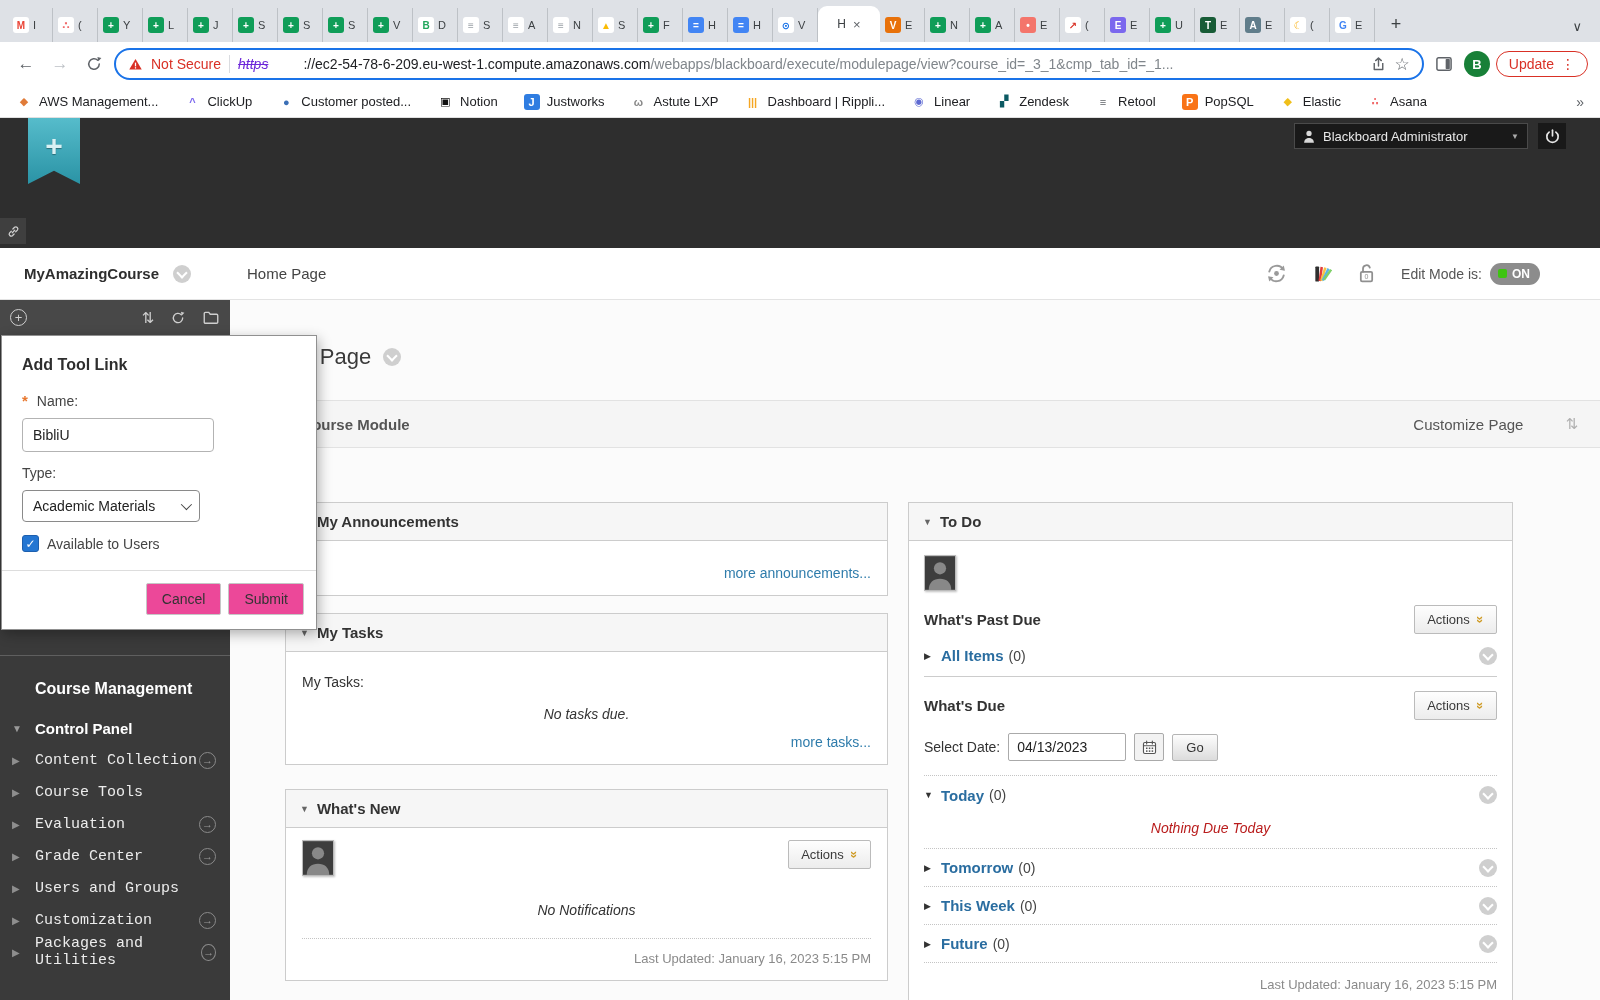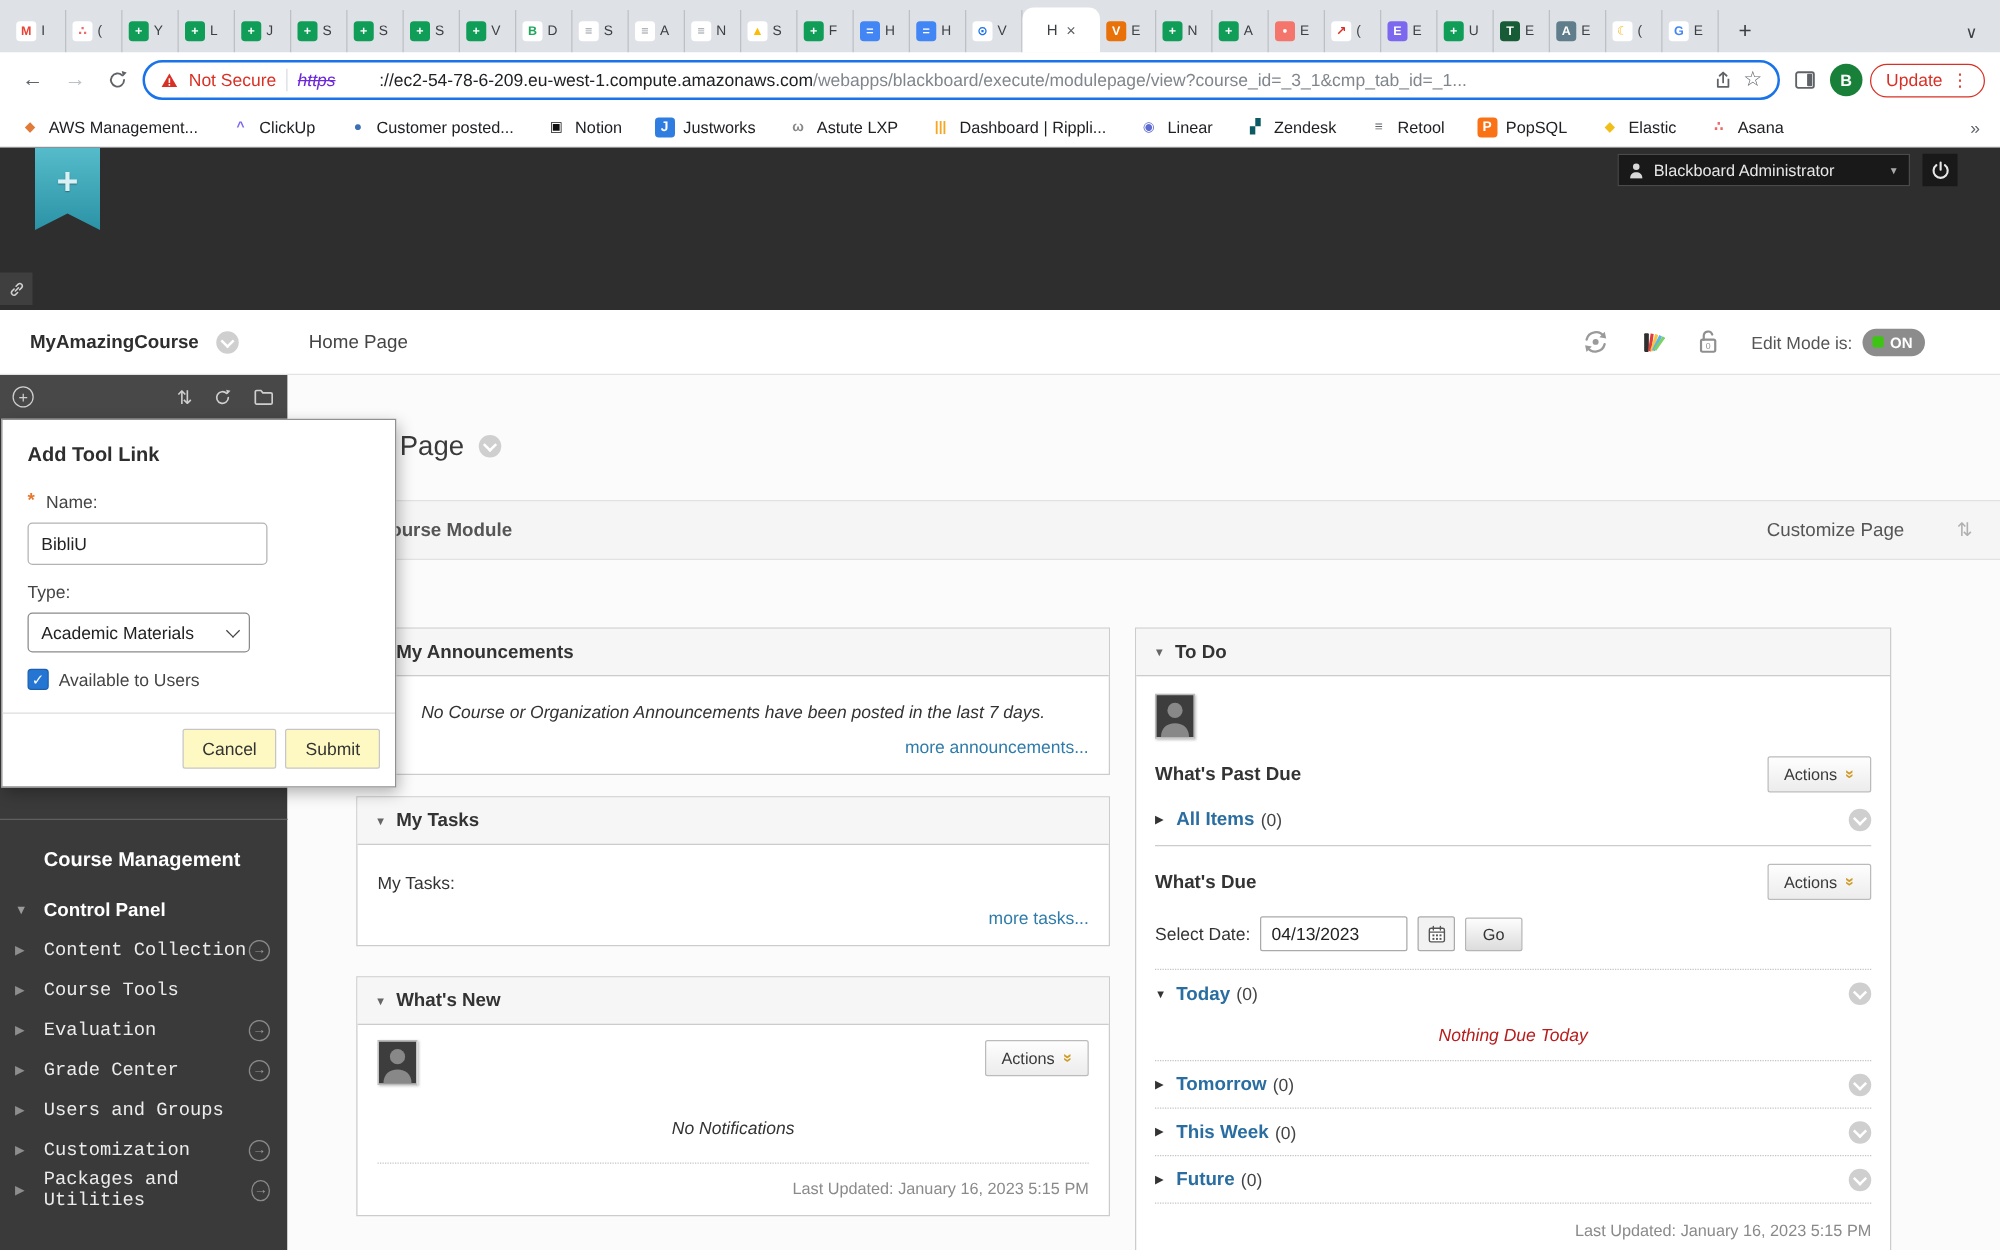--- a/index.html
+++ b/index.html
@@ -163,21 +163,21 @@
   .dlg-label { font-size:14px; color:#444; }
   .dlg-input { margin-top:9px; width:192px; height:29px; border:1px solid #b3b3b3; border-radius:4px; padding:16px 10px; font-size:14px; font-family:inherit; color:#222; display:block; }
   .dlg-type { margin-top:13px; font-size:14px; color:#444; }
   .dlg-select { margin-top:9px; width:178px; height:32px; border:1px solid #8a8a8a; border-radius:4px; background:#fff; display:flex; align-items:center; padding:0 10px; cursor:pointer; }
   .dlg-select .val { font-size:14px; color:#222; }
   .dlg-select .chev { margin-left:auto; width:8px; height:8px; border-right:1.6px solid #444; border-bottom:1.6px solid #444; transform:rotate(45deg) translateY(-2px); }
   .dlg-check-row { margin-top:13px; display:flex; align-items:center; gap:8px; }
   .cbx { width:17px; height:17px; background:#2476d2; border:1px solid #1d5fae; border-radius:3px; display:grid; place-items:center; cursor:pointer; }
   .cbx::after { content:'✓'; color:#fff; font-size:12px; font-weight:bold; }
   .dlg-footer { margin-top:16px; border-top:1px solid #ddd; padding:12px 12px 14px; display:flex; justify-content:flex-end; gap:7px; }
-  .dlg-btn { background:#fef9c3; border:1px solid #c6c6c6; border-radius:2px; padding:7px 15px; font-size:14px; color:#333; cursor:pointer; font-family:inherit; }
+  .dlg-btn { background:#ec4899; border:1px solid #c6c6c6; border-radius:2px; padding:7px 15px; font-size:14px; color:#333; cursor:pointer; font-family:inherit; }
 </style>
 </head>
 <body>
 
 <div class="screen">
 
   <div class="tabstrip">
 
       <div class="btab">
         <span class="fav" style="background: rgb(255, 255, 255); color: rgb(234, 67, 53);">M</span>
@@ -652,32 +652,32 @@
       <div class="columns">
 
         <div class="col-left">
 
           <div class="panel mb17">
             <div class="panel-head">
               <span class="tri">▼</span>
               <span class="ttl">My Announcements</span>
             </div>
             <div class="panel-body">
-              <div class="italic-center" style="margin-top:8px;">No Course or Organization Announcements have been posted in the last 7 days.</div>
               <div class="link-right"><a class="bluelink">more announcements...</a></div>
             </div>
           </div>
 
           <div class="panel mb24">
             <div class="panel-head">
               <span class="tri">▼</span>
               <span class="ttl">My Tasks</span>
             </div>
             <div class="panel-body">
               <div style="margin-top:10px;font-size:14px;color:#333;">My Tasks:</div>
+              <div class="italic-center" style="margin-top:16px;">No tasks due.</div>
               <div class="link-right"><a class="bluelink">more tasks...</a></div>
             </div>
           </div>
 
           <div class="panel">
             <div class="panel-head">
               <span class="tri">▼</span>
               <span class="ttl">What's New</span>
             </div>
             <div class="panel-body wn-body">

